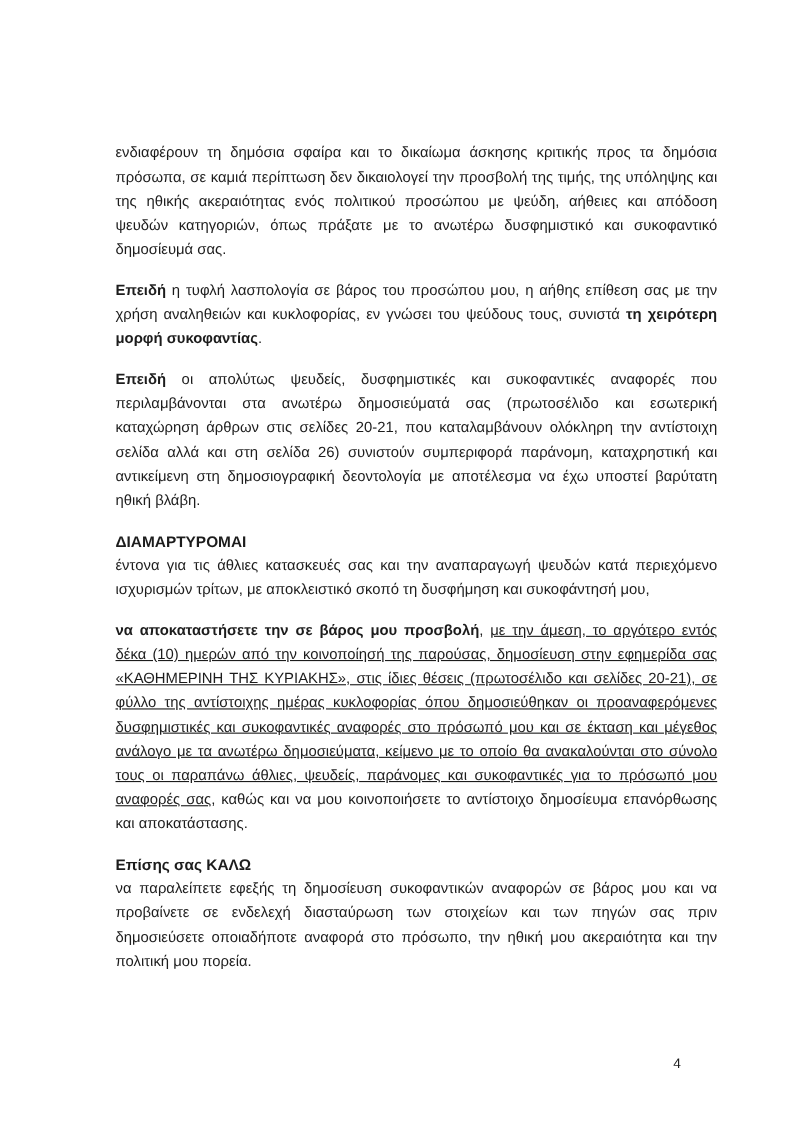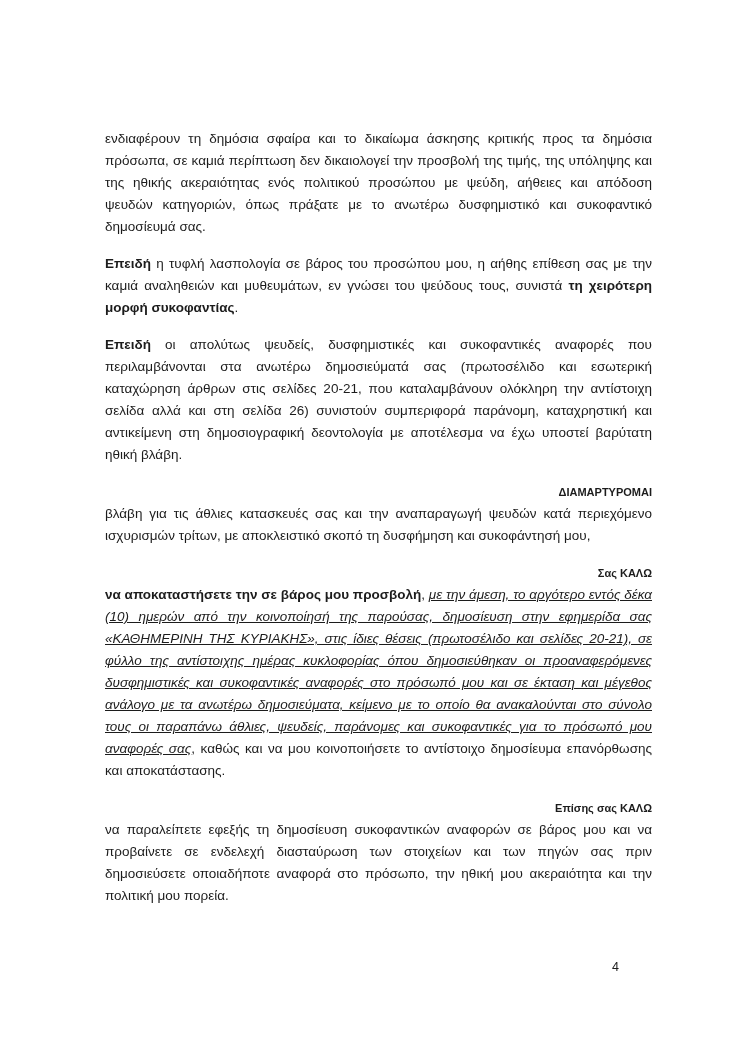--- a/index.html
+++ b/index.html
@@ -27,55 +27,54 @@
   }
   .para {
     margin: 0 0 15px 0;
     font-size: 13.5px;
     line-height: 22px;
     text-align: justify;
     color: #1c1c1c;
   }
   .heading {
     margin: 0;
-    font-size: 11px;
+    font-size: 14px;
     line-height: 22px;
-    text-align: right;
+    text-align: left;
     font-weight: bold;
     color: #1c1c1c;
   }
   .heading.gap-top { margin-top: 3px; }
   .bi { font-weight: bold; }
   .b  { font-weight: bold; }
-  .u  { text-decoration: underline; font-style: italic; }
+  .u  { text-decoration: underline; }
   .pagenum {
     position: absolute;
     left: 612px;
     top: 959px;
     font-size: 12.5px;
     line-height: 16px;
     color: #1c1c1c;
   }
 </style>
 </head>
 <body>
 
 <div class="page">
 
   <p class="para">ενδιαφέρουν τη δημόσια σφαίρα και το δικαίωμα άσκησης κριτικής προς τα δημόσια πρόσωπα, σε καμιά περίπτωση δεν δικαιολογεί την προσβολή της τιμής, της υπόληψης και της ηθικής ακεραιότητας ενός πολιτικού προσώπου με ψεύδη, αήθειες και απόδοση ψευδών κατηγοριών, όπως πράξατε με το ανωτέρω δυσφημιστικό και συκοφαντικό δημοσίευμά σας.</p>
 
-  <p class="para"><span class="bi">Επειδή</span><span> η τυφλή λασπολογία σε βάρος του προσώπου μου, η αήθης επίθεση σας με την καμιά αναληθειών και μυθευμάτων, εν γνώσει του ψεύδους τους, συνιστά </span><span class="b">τη χειρότερη μορφή συκοφαντίας</span><span>.</span></p>
+  <p class="para"><span class="bi">Επειδή</span><span> η τυφλή λασπολογία σε βάρος του προσώπου μου, η αήθης επίθεση σας με την χρήση αναληθειών και κυκλοφορίας, εν γνώσει του ψεύδους τους, συνιστά </span><span class="b">τη χειρότερη μορφή συκοφαντίας</span><span>.</span></p>
 
   <p class="para"><span class="bi">Επειδή</span><span> οι απολύτως ψευδείς, δυσφημιστικές και συκοφαντικές αναφορές που περιλαμβάνονται στα ανωτέρω δημοσιεύματά σας (πρωτοσέλιδο και εσωτερική καταχώρηση άρθρων στις σελίδες 20-21, που καταλαμβάνουν ολόκληρη την αντίστοιχη σελίδα αλλά και στη σελίδα 26) συνιστούν συμπεριφορά παράνομη, καταχρηστική και αντικείμενη στη δημοσιογραφική δεοντολογία με αποτέλεσμα να έχω υποστεί βαρύτατη ηθική βλάβη.</span></p>
 
   <p class="heading">ΔΙΑΜΑΡΤΥΡΟΜΑΙ</p>
 
-  <p class="para">βλάβη για τις άθλιες κατασκευές σας και την αναπαραγωγή ψευδών κατά περιεχόμενο ισχυρισμών τρίτων, με αποκλειστικό σκοπό τη δυσφήμηση και συκοφάντησή μου,</p>
+  <p class="para">έντονα για τις άθλιες κατασκευές σας και την αναπαραγωγή ψευδών κατά περιεχόμενο ισχυρισμών τρίτων, με αποκλειστικό σκοπό τη δυσφήμηση και συκοφάντησή μου,</p>
 
-  <p class="heading gap-top">Σας ΚΑΛΩ</p>
 
   <p class="para"><span class="b">να αποκαταστήσετε την σε βάρος μου προσβολή</span><span>, </span><span class="u">με την άμεση, το αργότερο εντός δέκα (10) ημερών από την κοινοποίησή της παρούσας, δημοσίευση στην εφημερίδα σας «ΚΑΘΗΜΕΡΙΝΗ ΤΗΣ ΚΥΡΙΑΚΗΣ», στις ίδιες θέσεις (πρωτοσέλιδο και σελίδες 20-21), σε φύλλο της αντίστοιχης ημέρας κυκλοφορίας όπου δημοσιεύθηκαν οι προαναφερόμενες δυσφημιστικές και συκοφαντικές αναφορές στο πρόσωπό μου και σε έκταση και μέγεθος ανάλογο με τα ανωτέρω δημοσιεύματα, κείμενο με το οποίο θα ανακαλούνται στο σύνολο τους οι παραπάνω άθλιες, ψευδείς, παράνομες και συκοφαντικές για το πρόσωπό μου αναφορές σας</span><span>, καθώς και να μου κοινοποιήσετε το αντίστοιχο δημοσίευμα επανόρθωσης και αποκατάστασης.</span></p>
 
   <p class="heading">Επίσης σας ΚΑΛΩ</p>
 
   <p class="para">να παραλείπετε εφεξής τη δημοσίευση συκοφαντικών αναφορών σε βάρος μου και να προβαίνετε σε ενδελεχή διασταύρωση των στοιχείων και των πηγών σας πριν δημοσιεύσετε οποιαδήποτε αναφορά στο πρόσωπο, την ηθική μου ακεραιότητα και την πολιτική μου πορεία.</p>
 
 
 </div>
 

